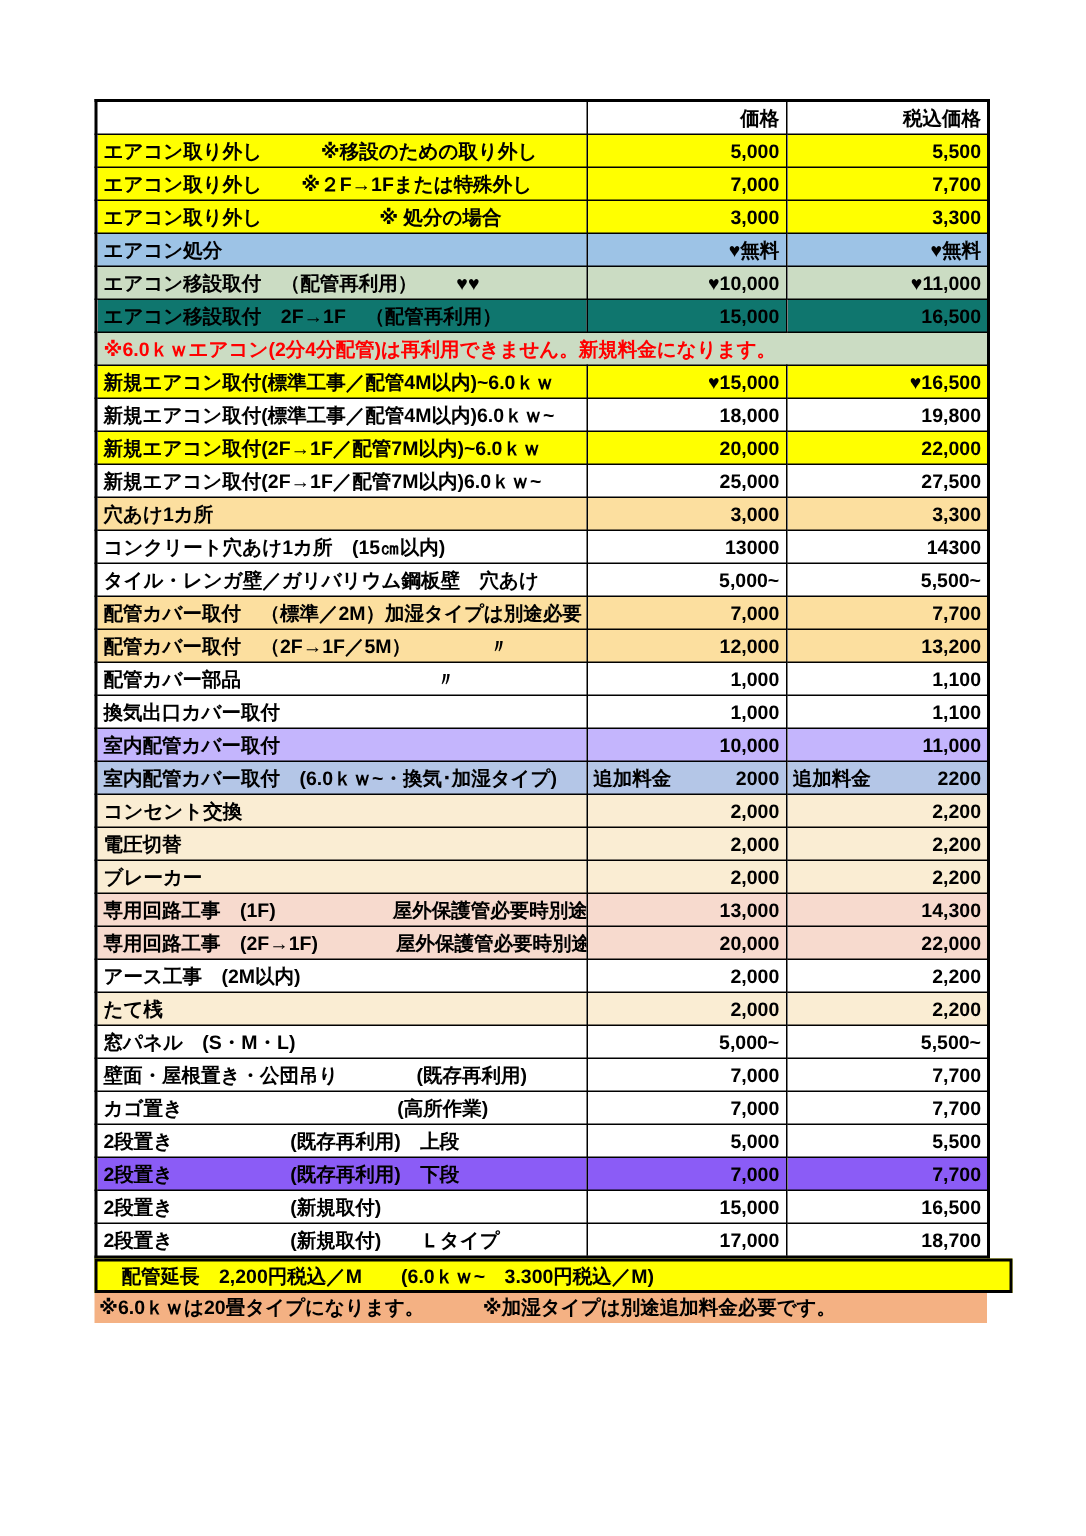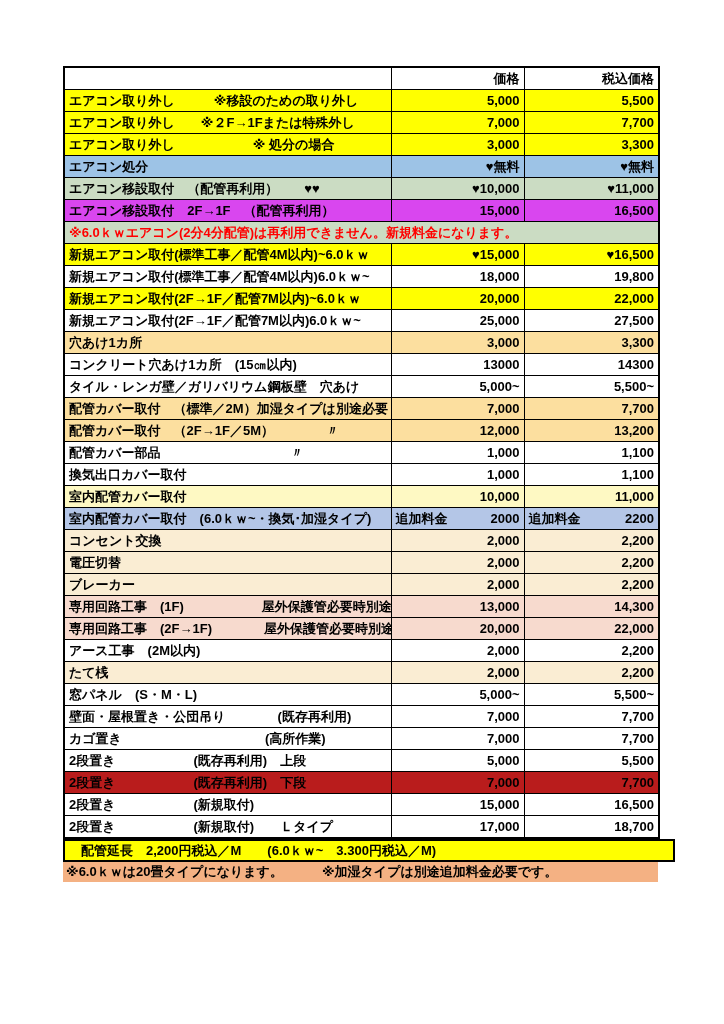--- a/index.html
+++ b/index.html
@@ -70,21 +70,21 @@
         <tr style="background: rgb(157, 195, 230);">
           <td class="c-label">エアコン処分</td>
           <td class="c-num">♥無料</td>
           <td class="c-num">♥無料</td>
         </tr>
         <tr style="background: rgb(203, 220, 195);">
           <td class="c-label">エアコン移設取付　（配管再利用）　　♥♥</td>
           <td class="c-num">♥10,000</td>
           <td class="c-num">♥11,000</td>
         </tr>
-        <tr style="background: #d946ef;">
+        <tr style="background: #0f766e;">
           <td class="c-label">エアコン移設取付　2F→1F　（配管再利用）</td>
           <td class="c-num">15,000</td>
           <td class="c-num">16,500</td>
         </tr>
         <tr style="background: rgb(203, 220, 195);">
           <td colspan="3" class="c-notice">※6.0ｋｗエアコン(2分4分配管)は再利用できません。新規料金になります。</td>
         </tr>
         <tr style="background: rgb(255, 255, 0);">
           <td class="c-label">新規エアコン取付(標準工事／配管4M以内)~6.0ｋｗ</td>
           <td class="c-num">♥15,000</td>
@@ -133,21 +133,21 @@
         <tr style="background: rgb(255, 255, 255);">
           <td class="c-label">配管カバー部品　　　　　　　　　　〃</td>
           <td class="c-num">1,000</td>
           <td class="c-num">1,100</td>
         </tr>
         <tr style="background: rgb(255, 255, 255);">
           <td class="c-label">換気出口カバー取付</td>
           <td class="c-num">1,000</td>
           <td class="c-num">1,100</td>
         </tr>
-        <tr style="background: #fef9c3;">
+        <tr style="background: #c4b5fd;">
           <td class="c-label">室内配管カバー取付</td>
           <td class="c-num">10,000</td>
           <td class="c-num">11,000</td>
         </tr>
         <tr style="background: rgb(180, 198, 231);">
           <td class="c-label">室内配管カバー取付　(6.0ｋｗ~・換気･加湿タイプ)</td>
           <td class="c-num">
             <div class="split">
               <span>追加料金</span>
               <span>2000</span>
@@ -208,21 +208,21 @@
         <tr style="background: rgb(255, 255, 255);">
           <td class="c-label">カゴ置き　　　　　　　　　　　(高所作業)</td>
           <td class="c-num">7,000</td>
           <td class="c-num">7,700</td>
         </tr>
         <tr style="background: rgb(255, 255, 255);">
           <td class="c-label">2段置き　　　　　　(既存再利用)　上段</td>
           <td class="c-num">5,000</td>
           <td class="c-num">5,500</td>
         </tr>
-        <tr style="background: #b91c1c;">
+        <tr style="background: #8b5cf6;">
           <td class="c-label">2段置き　　　　　　(既存再利用)　下段</td>
           <td class="c-num">7,000</td>
           <td class="c-num">7,700</td>
         </tr>
         <tr style="background: rgb(255, 255, 255);">
           <td class="c-label">2段置き　　　　　　(新規取付)</td>
           <td class="c-num">15,000</td>
           <td class="c-num">16,500</td>
         </tr>
         <tr style="background: rgb(255, 255, 255);">

